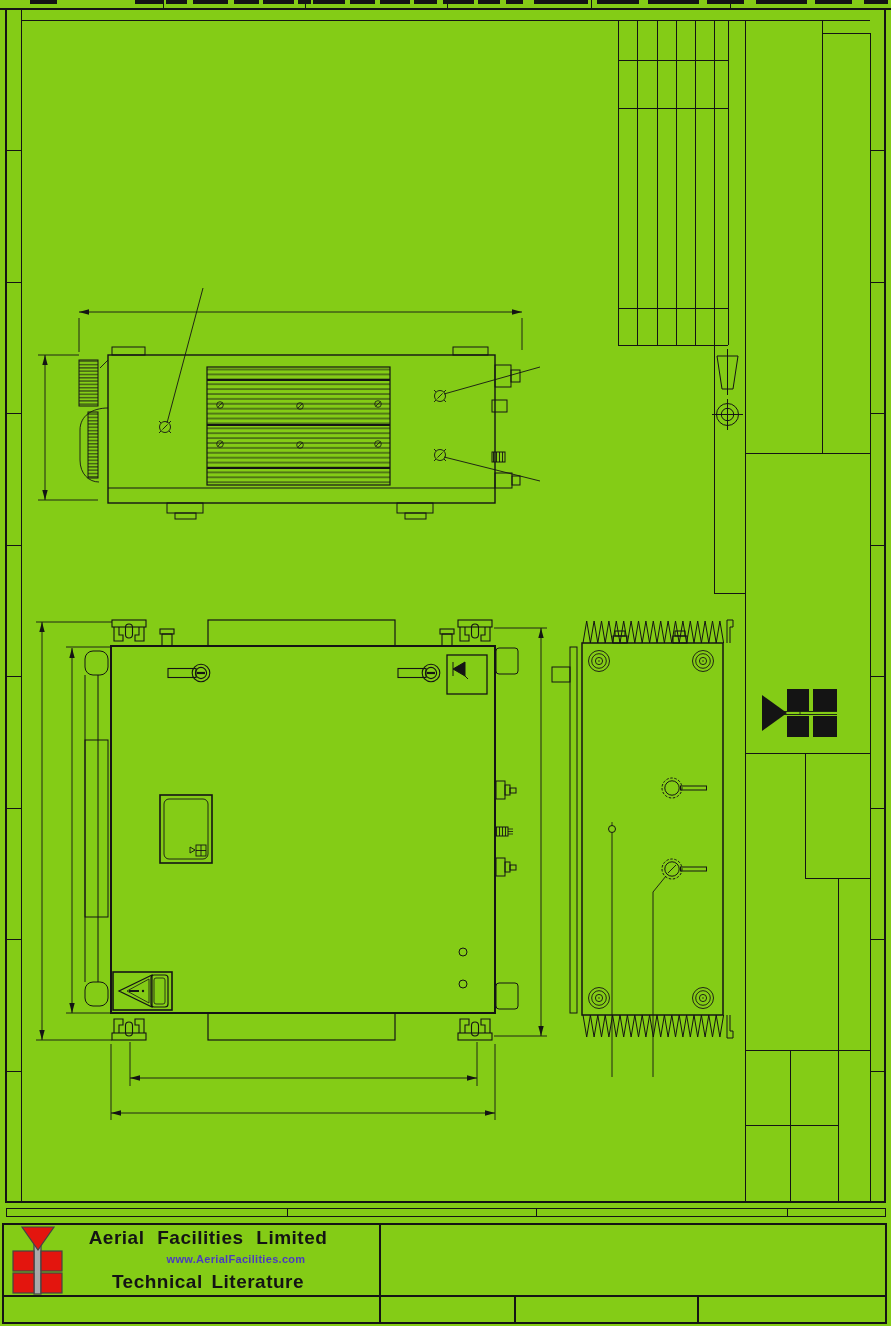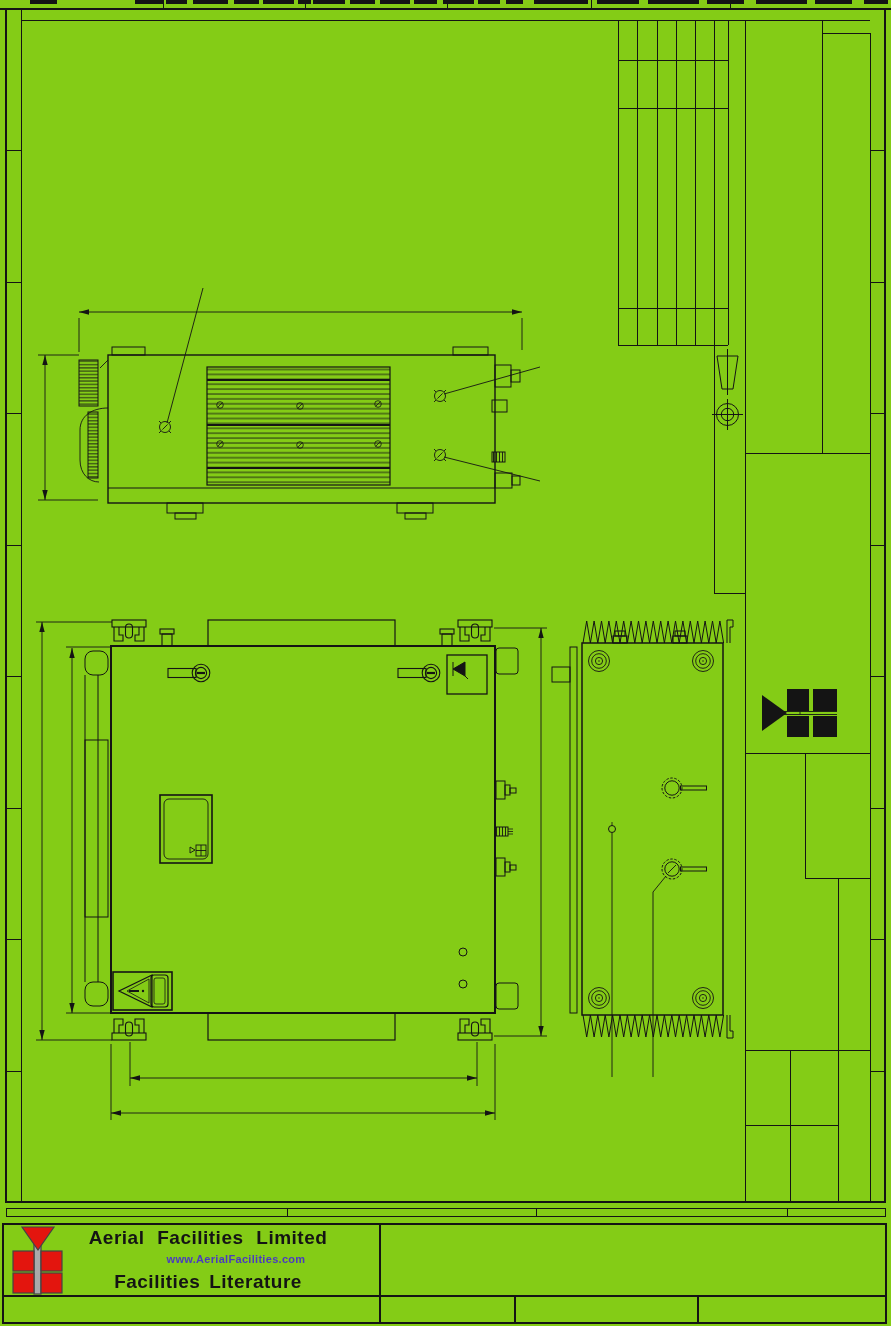--- a/index.html
+++ b/index.html
@@ -387,15 +387,15 @@
     <polygon points="22,1227 54,1227 38,1250" fill="#e3150e"></polygon>
     <rect x="13" y="1251" width="21" height="20" fill="#e3150e"></rect>
     <rect x="41" y="1251" width="21" height="20" fill="#e3150e"></rect>
     <rect x="13" y="1273" width="21" height="20" fill="#e3150e"></rect>
     <rect x="41" y="1273" width="21" height="20" fill="#e3150e"></rect>
   </g>
 </svg>
 
 <div class="ftext company">Aerial Facilities Limited</div>
 <div class="ftext website">www.AerialFacilities.com</div>
-<div class="ftext techlit">Facilities Literature</div>
+<div class="ftext techlit">Technical Literature</div>
 
 </div>
 
 </body></html>

